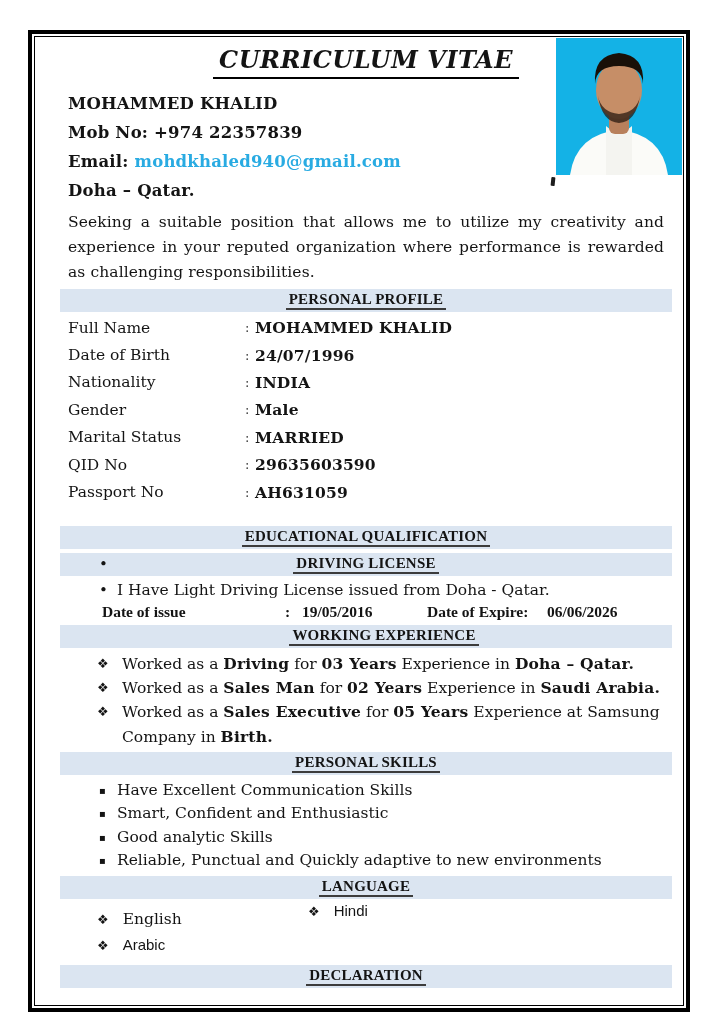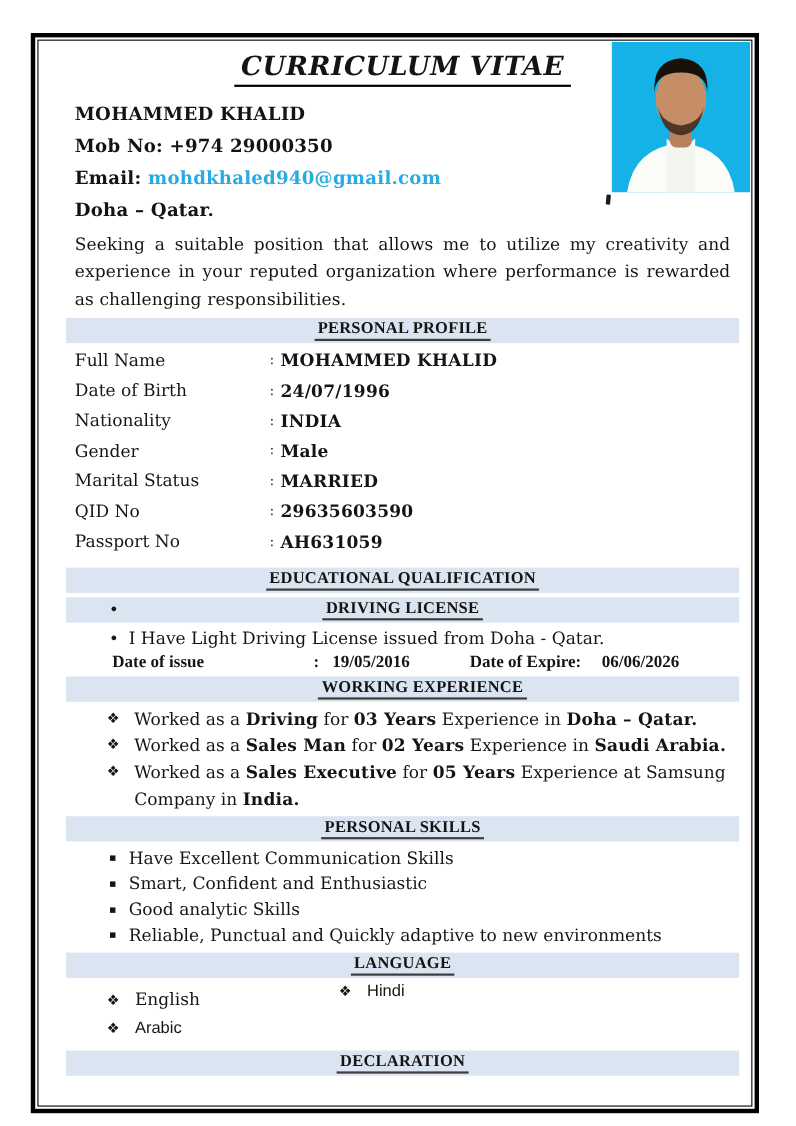--- a/index.html
+++ b/index.html
@@ -33,21 +33,21 @@
           align-items:center; }
   .band .hd { font-family:"Liberation Serif", serif; font-weight:bold; font-size:15px;
               letter-spacing:0.2px; border-bottom:2px solid #3c3c3c; padding:0 3px 0px 3px;
               line-height:17px; }
 
   
   .para { padding:0 8px; text-align:justify; font-size:15.5px; line-height:25px;
           margin-top:5px; margin-bottom:4px; letter-spacing:0.1px; }
 
   
-  .profile-rows { margin-top:2px; margin-bottom:10px; }
+  .profile-rows { margin-top:2px; margin-bottom:20px; }
   .p-row { display:flex; align-items:center; height:27.4px; padding-left:8px; font-size:15.5px; }
   .p-label { width:177px; }
   .p-colon { width:10px; opacity:0.85; font-size:13px; }
   .p-value { font-weight:bold; letter-spacing:0.2px; }
 
   
   .item-row { position:relative; padding-left:57px; font-size:15.5px; line-height:24px; }
   .item-row .bullet-dot { position:absolute; left:39px; top:0; font-size:15px; }
   .item-row.sq { line-height:23.5px; }
   .item-row.sq .bullet-sq { position:absolute; left:39px; top:0; font-family:"DejaVu Sans",sans-serif; font-size:10px; line-height:23.5px; }
@@ -79,21 +79,21 @@
 <div class="page-frame">
   <div class="page-inner">
     <div class="content">
 
       <div class="title-wrap">
         <span class="cv-title">CURRICULUM VITAE</span>
       </div>
 
       <div class="contact">
         <div class="line">MOHAMMED KHALID</div>
-        <div class="line"><span>Mob No:</span> <span>+974 29000350</span></div>
+        <div class="line"><span>Mob No:</span> <span>+974 22357839</span></div>
         <div class="line"><span>Email:</span> <a href="#" class="email-link">mohdkhaled940@gmail.com</a></div>
         <div class="line">Doha – Qatar.</div>
       </div>
 
       <p class="para">Seeking a suitable position that allows me to utilize my creativity and experience in your reputed organization where performance is rewarded as challenging responsibilities.</p>
 
       <div class="band">
         <span class="hd">PERSONAL PROFILE</span>
       </div>
       <div class="profile-rows">
@@ -150,21 +150,21 @@
           <span class="dl-exp-label">Date of Expire:</span>
           <span class="dl-exp-date">06/06/2026</span>
         </div>
 
       <div class="band" style="margin-top:2px;padding-left:36px;">
         <span class="hd">WORKING EXPERIENCE</span>
       </div>
       <div style="margin:4px 0 3px 0;">
         <div class="exp-row"><span class="bullet-di">❖</span><span><span>Worked as a </span><b>Driving</b><span> for </span><b>03 Years</b><span> Experience in </span><b>Doha – Qatar.</b></span></div>
         <div class="exp-row"><span class="bullet-di">❖</span><span><span>Worked as a </span><b>Sales Man</b><span> for </span><b>02 Years</b><span> Experience in </span><b>Saudi Arabia.</b></span></div>
-        <div class="exp-row"><span class="bullet-di">❖</span><span><span>Worked as a </span><b>Sales Executive</b><span> for </span><b>05 Years</b><span> Experience at Samsung Company in </span><b>India.</b></span></div>
+        <div class="exp-row"><span class="bullet-di">❖</span><span><span>Worked as a </span><b>Sales Executive</b><span> for </span><b>05 Years</b><span> Experience at Samsung Company in </span><b>Birth.</b></span></div>
       </div>
 
       <div class="band">
         <span class="hd">PERSONAL SKILLS</span>
       </div>
       <div style="margin:4px 0 3px 0;">
         <div class="item-row sq"><span class="bullet-sq">▪</span><span>Have Excellent Communication Skills</span></div>
         <div class="item-row sq"><span class="bullet-sq">▪</span><span>Smart, Confident and Enthusiastic</span></div>
         <div class="item-row sq"><span class="bullet-sq">▪</span><span>Good analytic Skills</span></div>
         <div class="item-row sq"><span class="bullet-sq">▪</span><span>Reliable, Punctual and Quickly adaptive to new environments</span></div>

